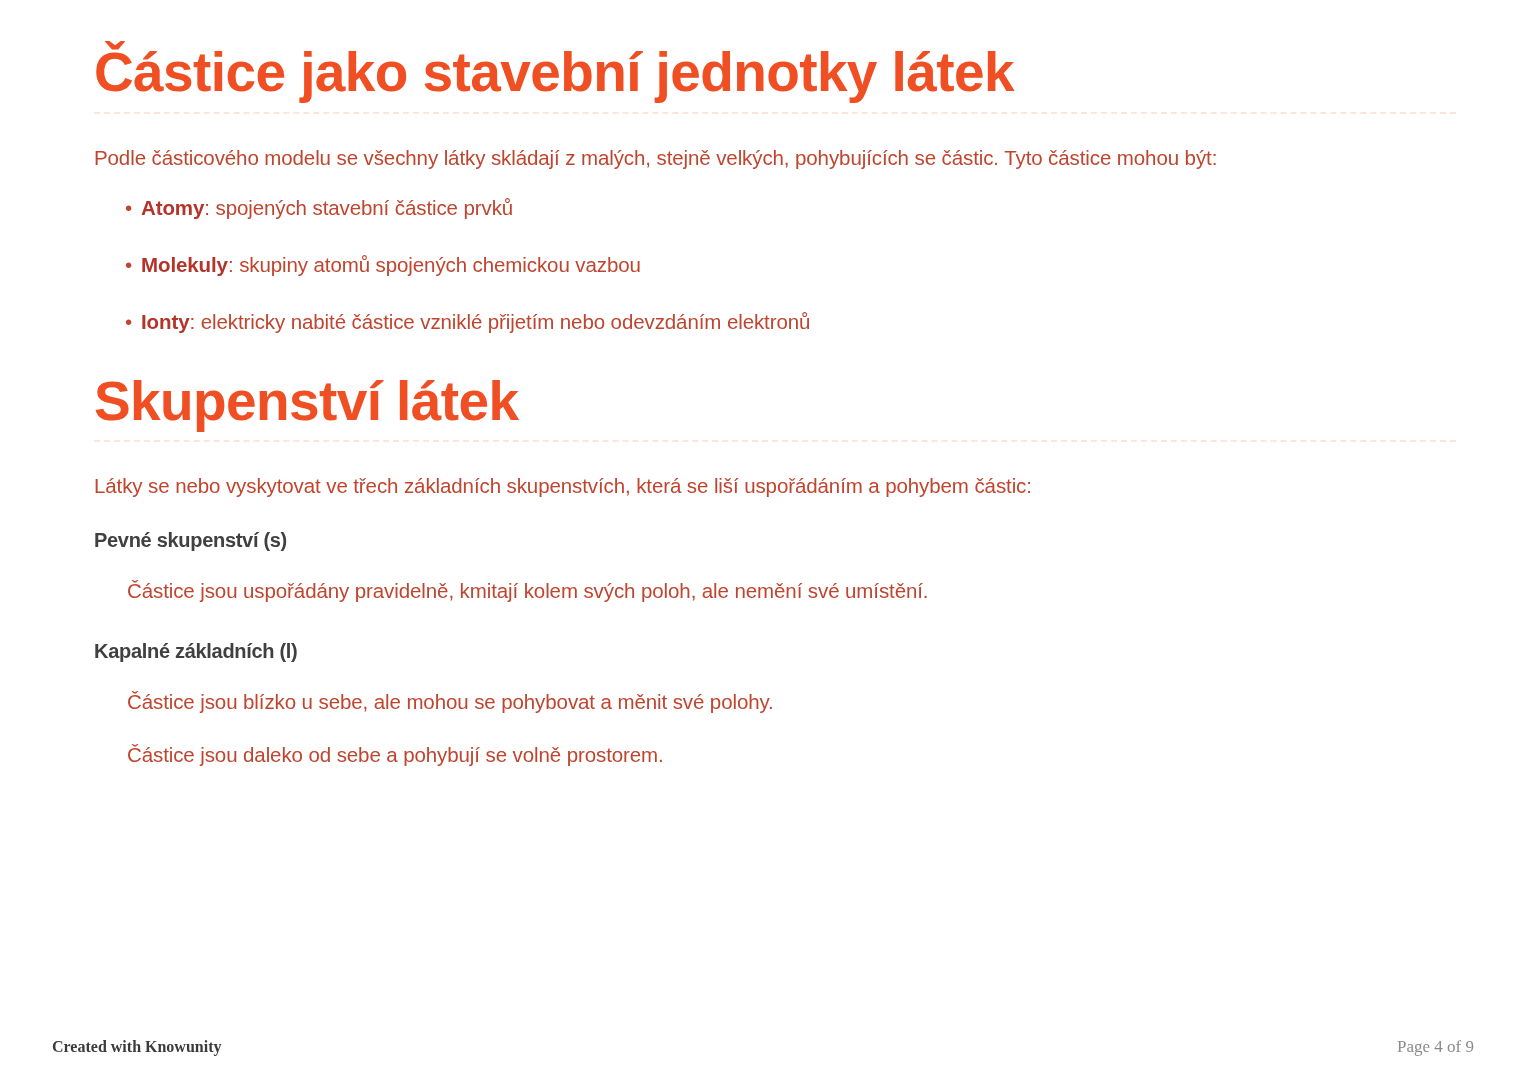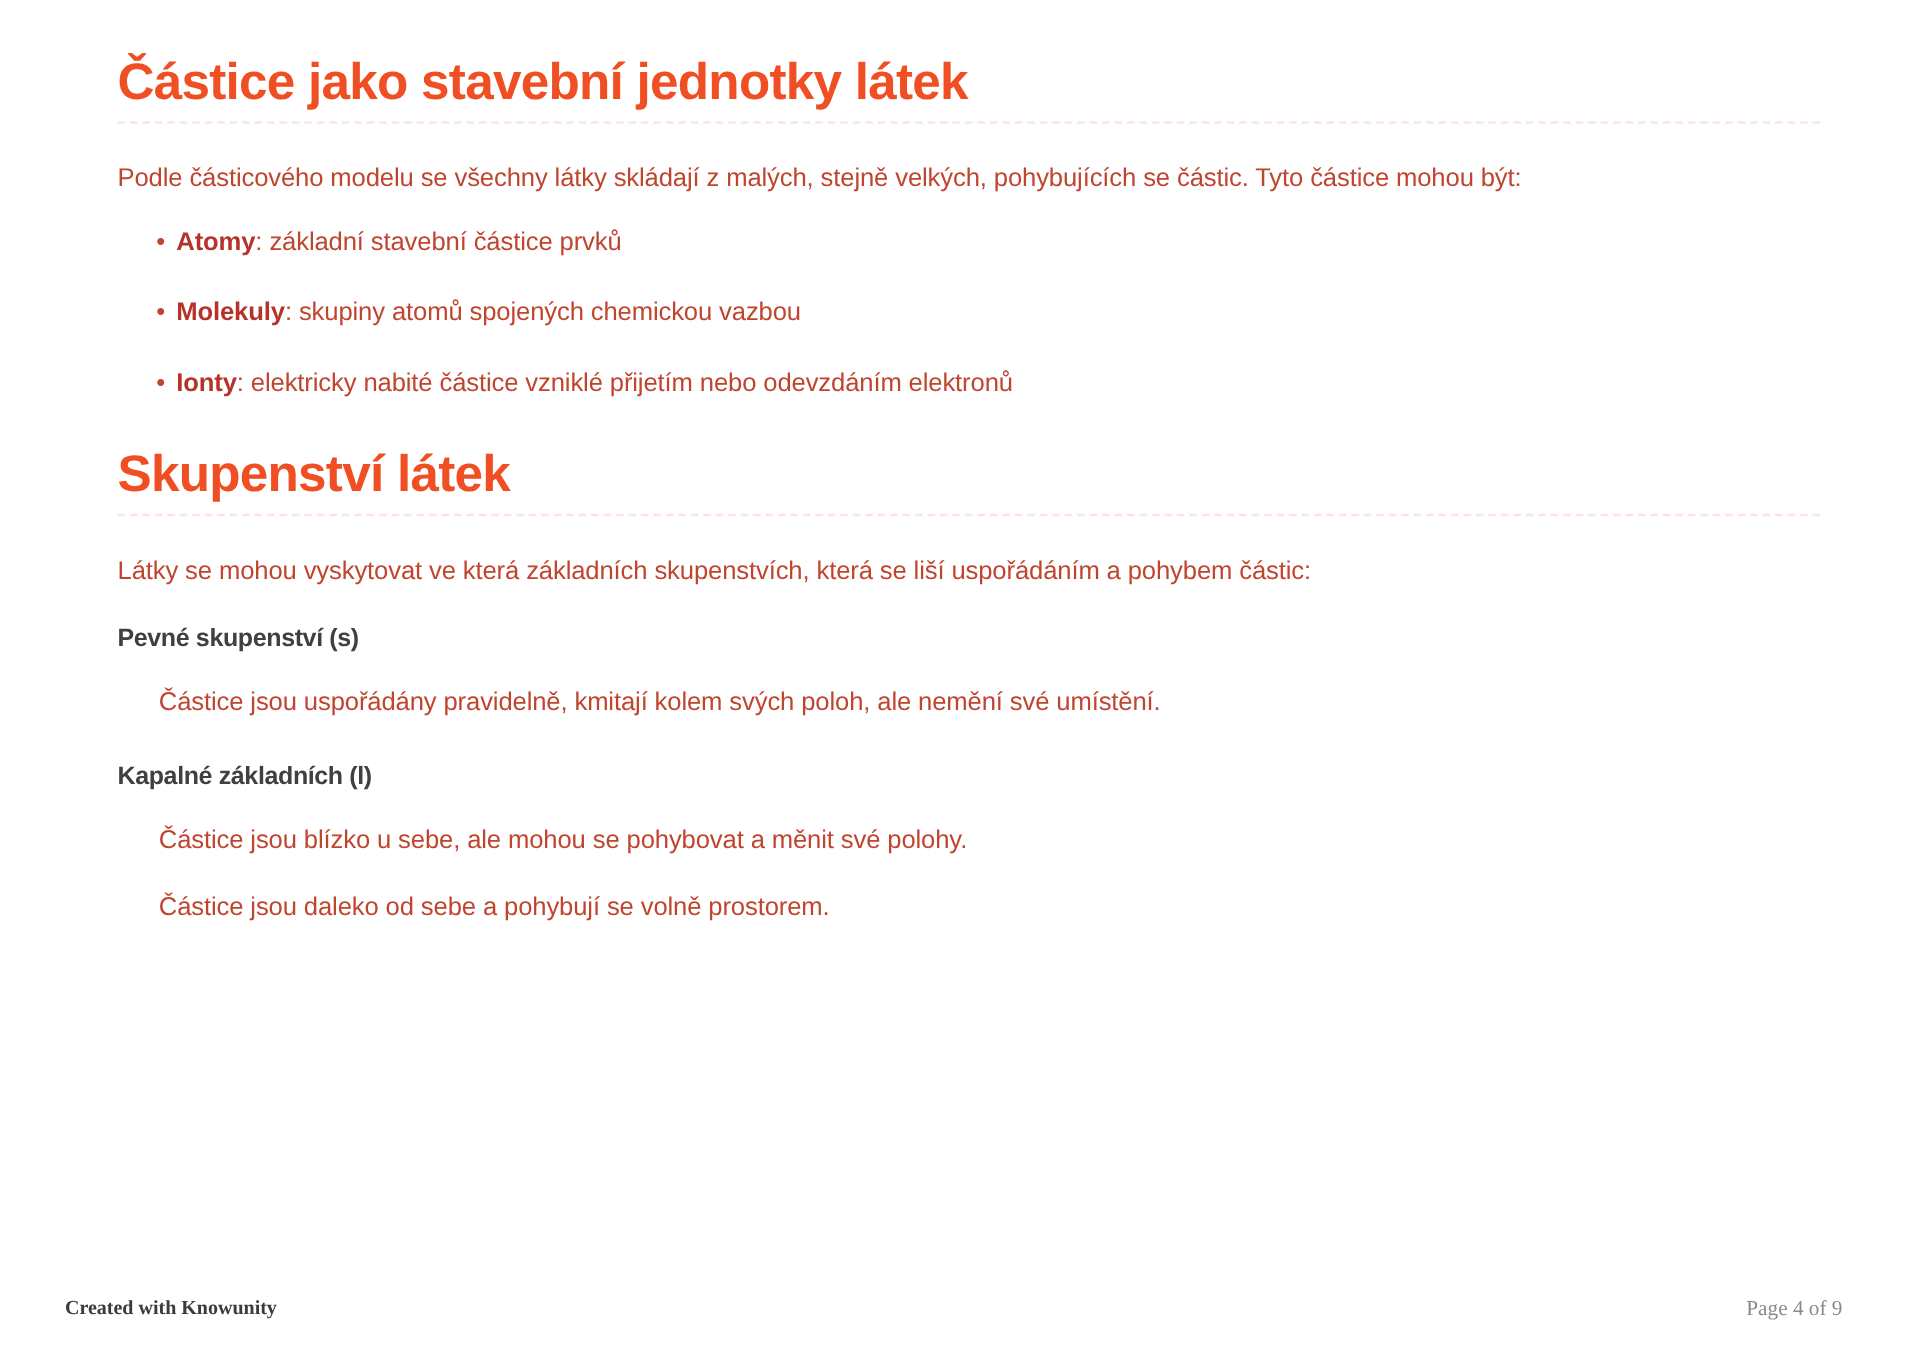--- a/index.html
+++ b/index.html
@@ -21,21 +21,21 @@
   .content {
     position: absolute;
     left: 94px;
     top: 0;
     width: 1362px;
   }
 
   
   .h2 {
     color: #F04E23;
-    font-size: 41px;
+    font-size: 55px;
     font-weight: 700;
     letter-spacing: -0.6px;
     line-height: 1.05;
     margin: 0;
     white-space: nowrap;
   }
   .h2-block {
     padding-bottom: 10px;
     border-bottom: 2px dashed #fbe6dd;
   }
@@ -141,39 +141,39 @@
     <section class="sec1">
       <div class="h2-block">
         <h2 class="h2">Částice jako stavební jednotky látek</h2>
       </div>
 
       <p class="para">Podle částicového modelu se všechny látky skládají z malých, stejně velkých, pohybujících se částic. Tyto částice mohou být:</p>
 
       <ul class="bullets">
         <li class="bullet">
           <span class="dot">•</span>
-          <span class="btext"><span class="term">Atomy</span><span>: </span><span>základní stavební částice prvků</span></span>
+          <span class="btext"><span class="term">Atomy</span><span>: </span><span>spojených stavební částice prvků</span></span>
         </li>
         <li class="bullet">
           <span class="dot">•</span>
           <span class="btext"><span class="term">Molekuly</span><span>: </span><span>skupiny atomů spojených chemickou vazbou</span></span>
         </li>
         <li class="bullet">
           <span class="dot">•</span>
           <span class="btext"><span class="term">Ionty</span><span>: </span><span>elektricky nabité částice vzniklé přijetím nebo odevzdáním elektronů</span></span>
         </li>
       </ul>
     </section>
 
     <section class="sec2">
       <div class="h2-block">
         <h2 class="h2">Skupenství látek</h2>
       </div>
 
-      <p class="para">Látky se mohou vyskytovat ve která základních skupenstvích, která se liší uspořádáním a pohybem částic:</p>
+      <p class="para">Látky se nebo vyskytovat ve třech základních skupenstvích, která se liší uspořádáním a pohybem částic:</p>
 
       <div class="state first-state">
         <h3 class="state-title">Pevné skupenství (s)</h3>
         <p class="state-body">Částice jsou uspořádány pravidelně, kmitají kolem svých poloh, ale nemění své umístění.</p>
       </div>
 
       <div class="state">
         <h3 class="state-title">Kapalné základních (l)</h3>
         <p class="state-body">Částice jsou blízko u sebe, ale mohou se pohybovat a měnit své polohy.</p>
       </div>

